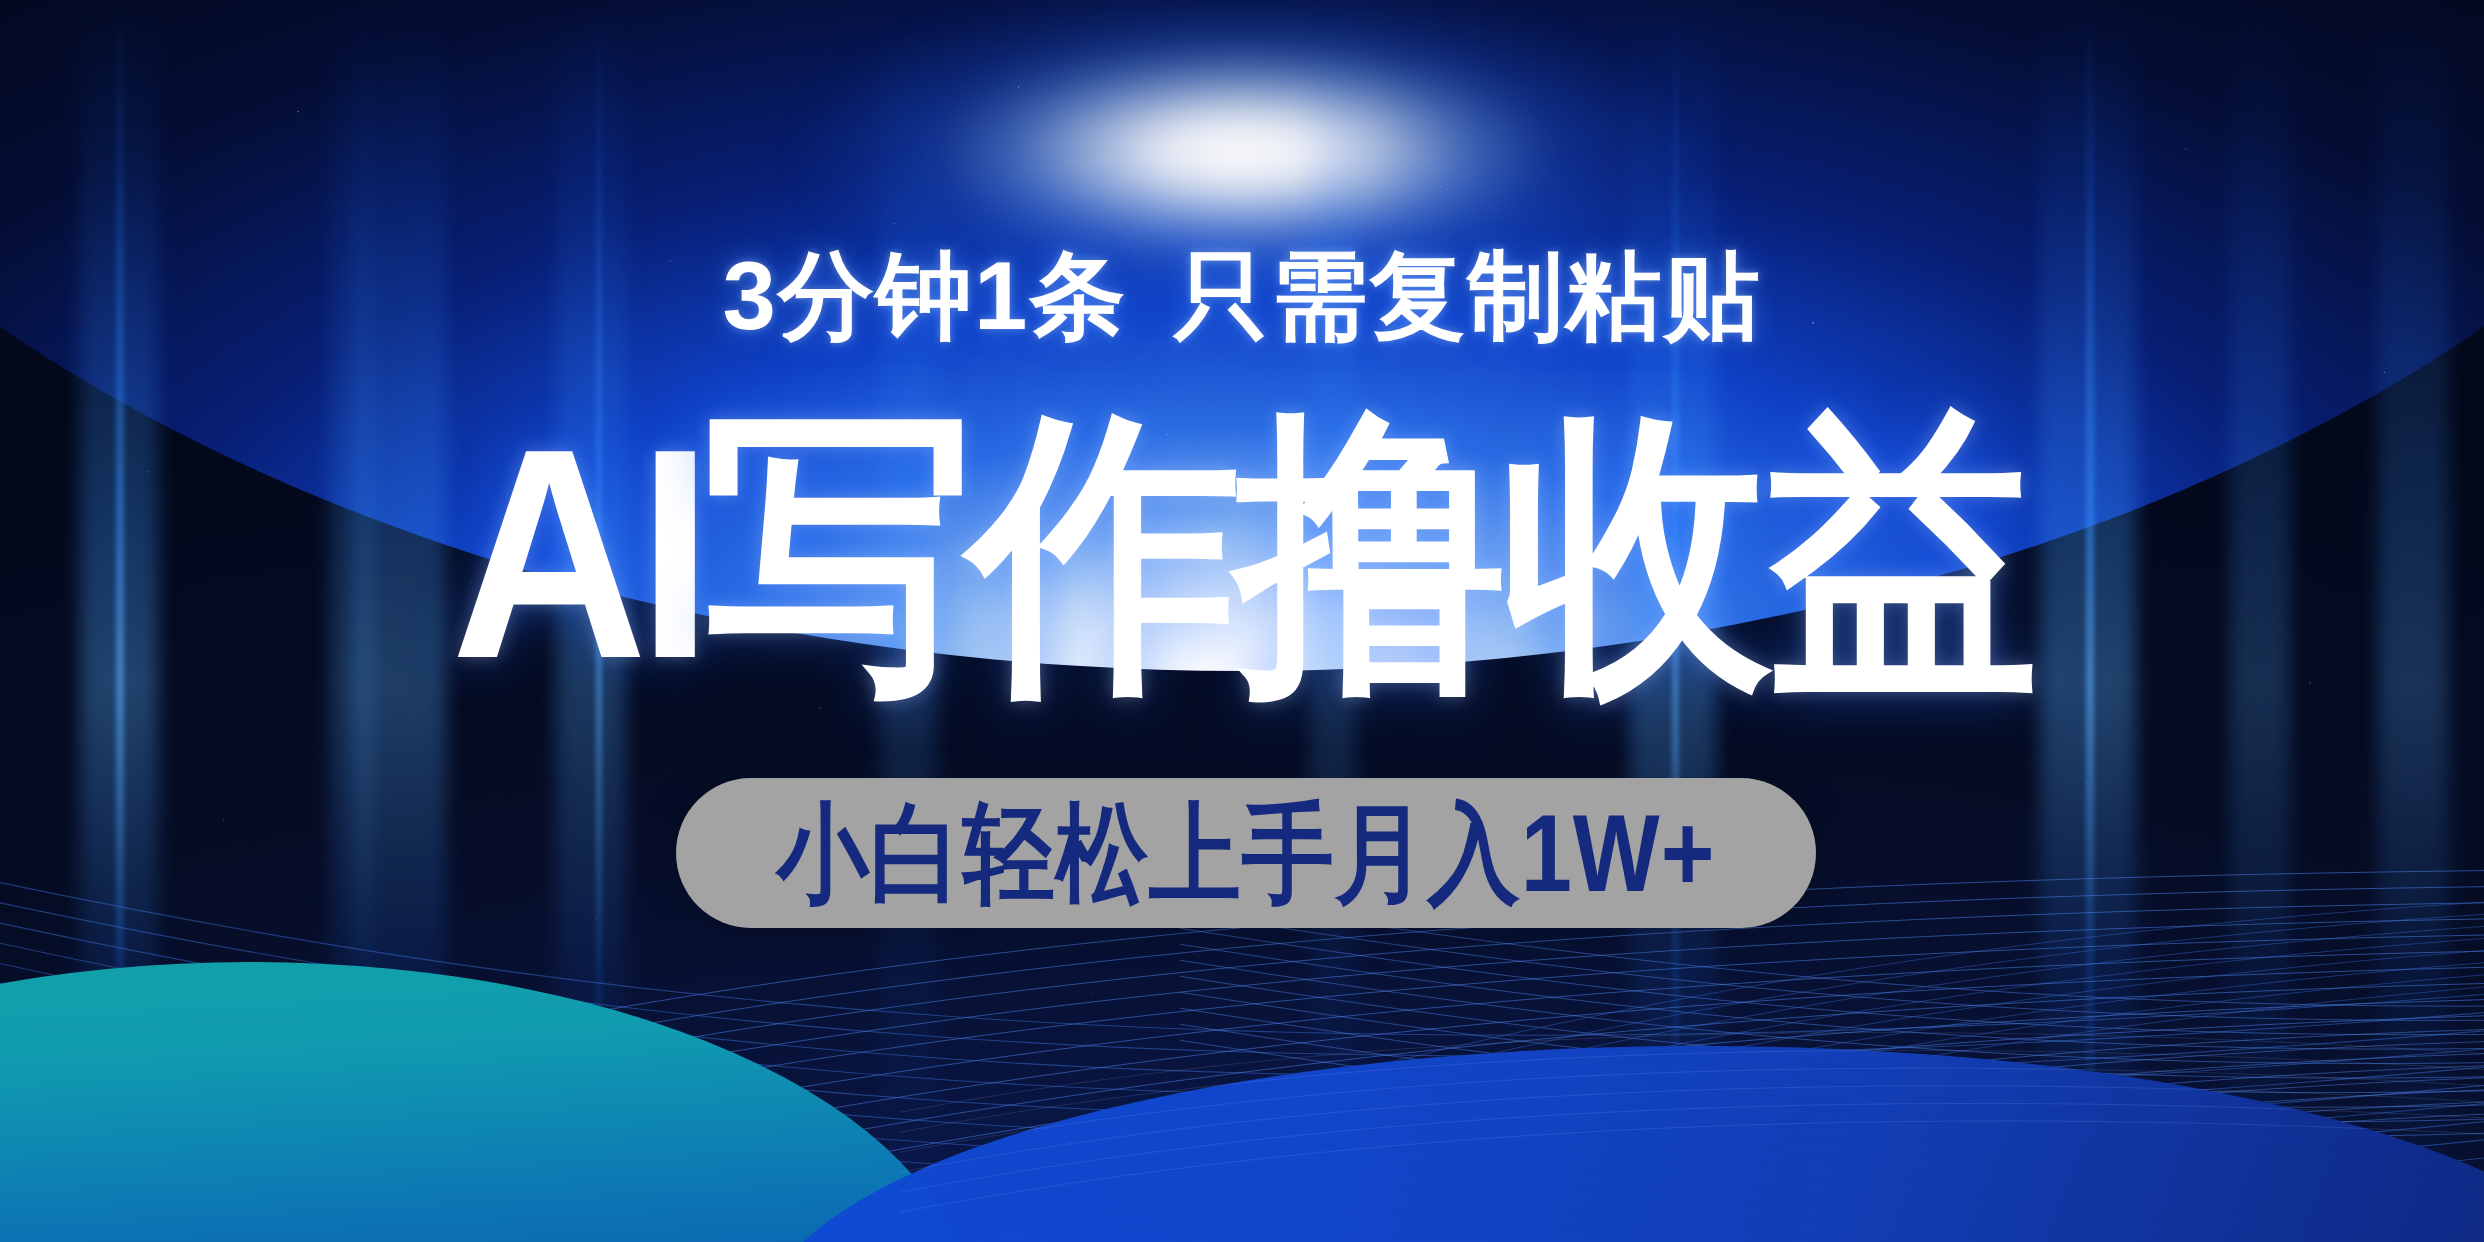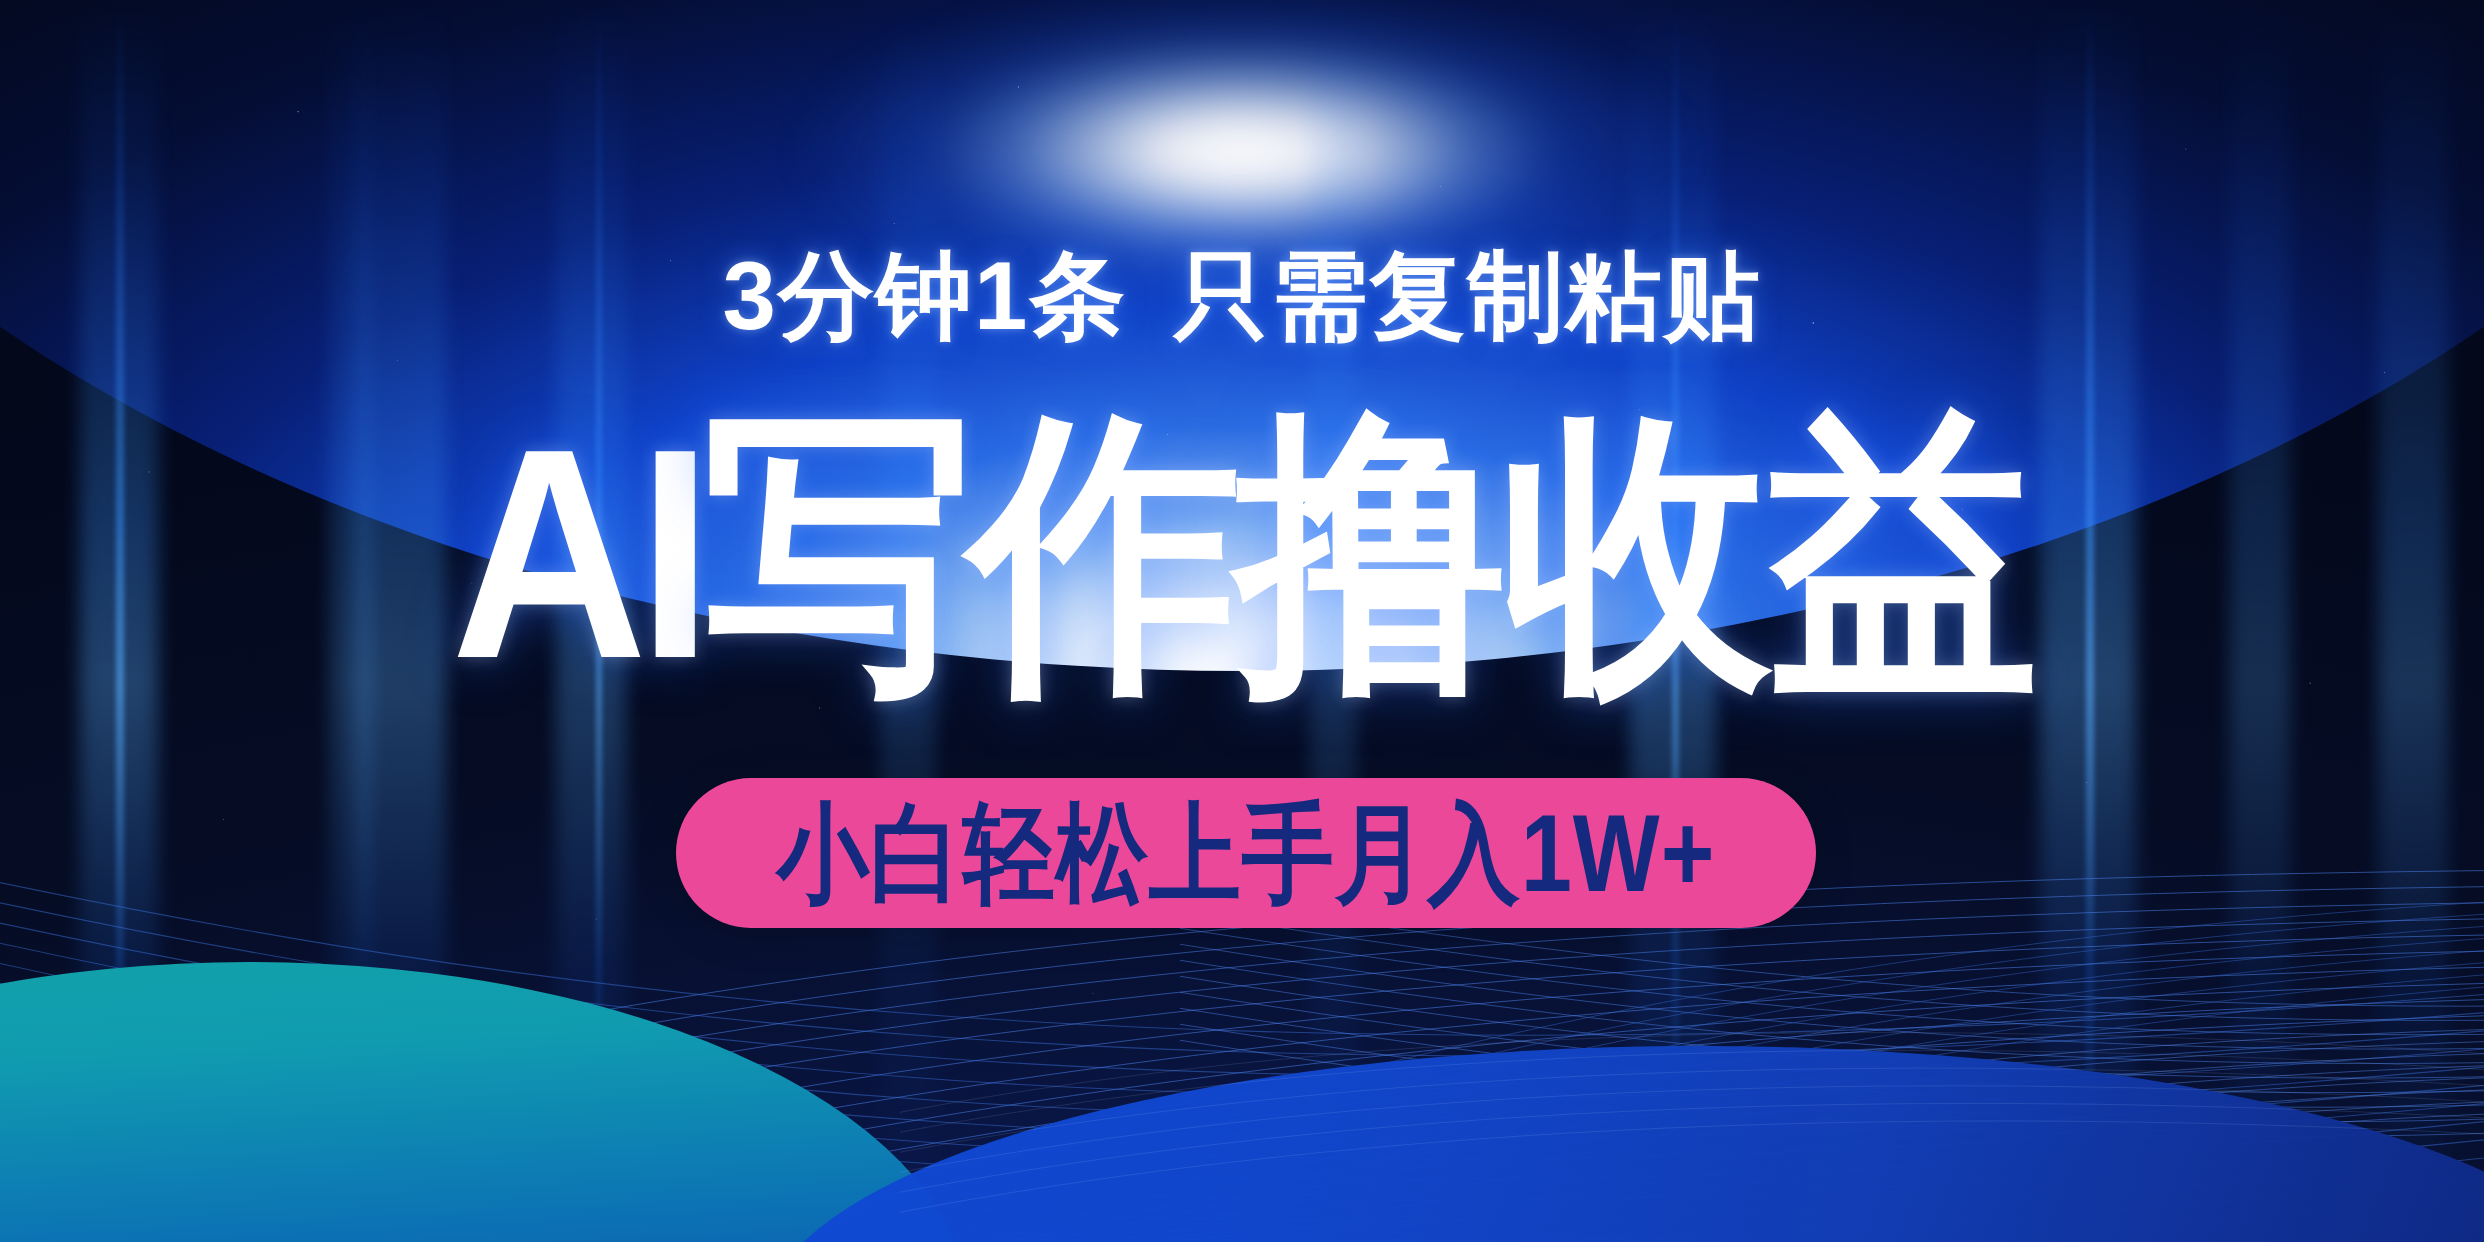--- a/index.html
+++ b/index.html
@@ -175,21 +175,21 @@
     transform-origin:center top;
   }
   .headline .ai{letter-spacing:-10px;}
 
   .pill{
     position:absolute;
     left:676px;
     top:778px;
     width:1140px;
     height:150px;
-    background:#ec4899;
+    background:#a3a3a3;
     border-radius:76px;
     display:flex;
     align-items:center;
     justify-content:center;
     box-shadow:0 6px 40px rgba(0,0,0,.18);
   }
   .pill-text{
     color:#152a7e;
     font-size:92px;
     font-weight:700;

